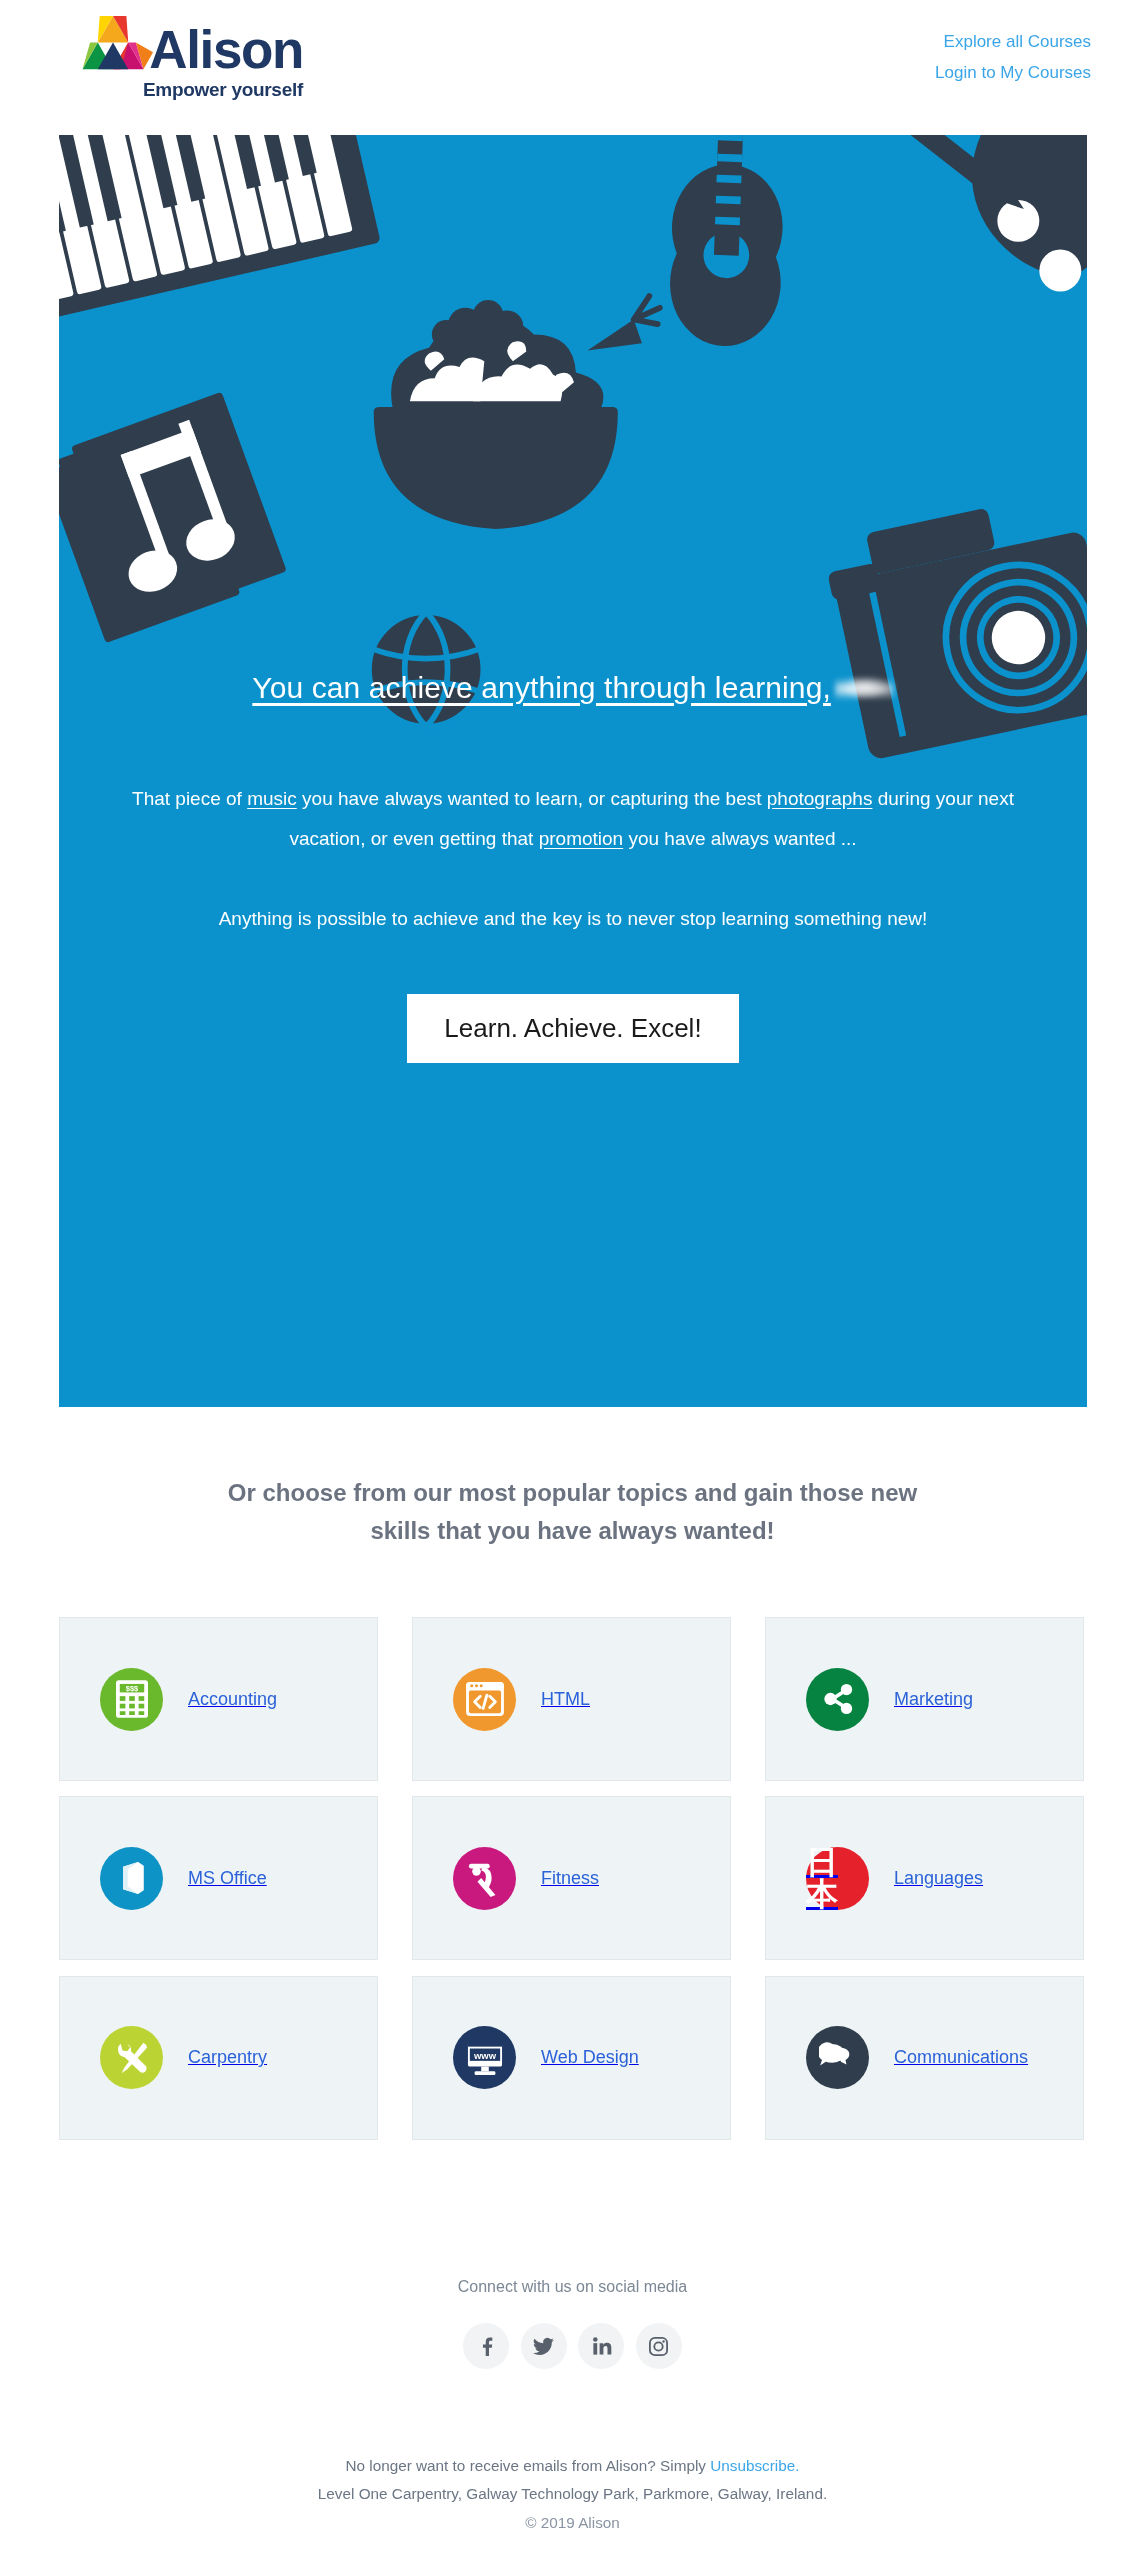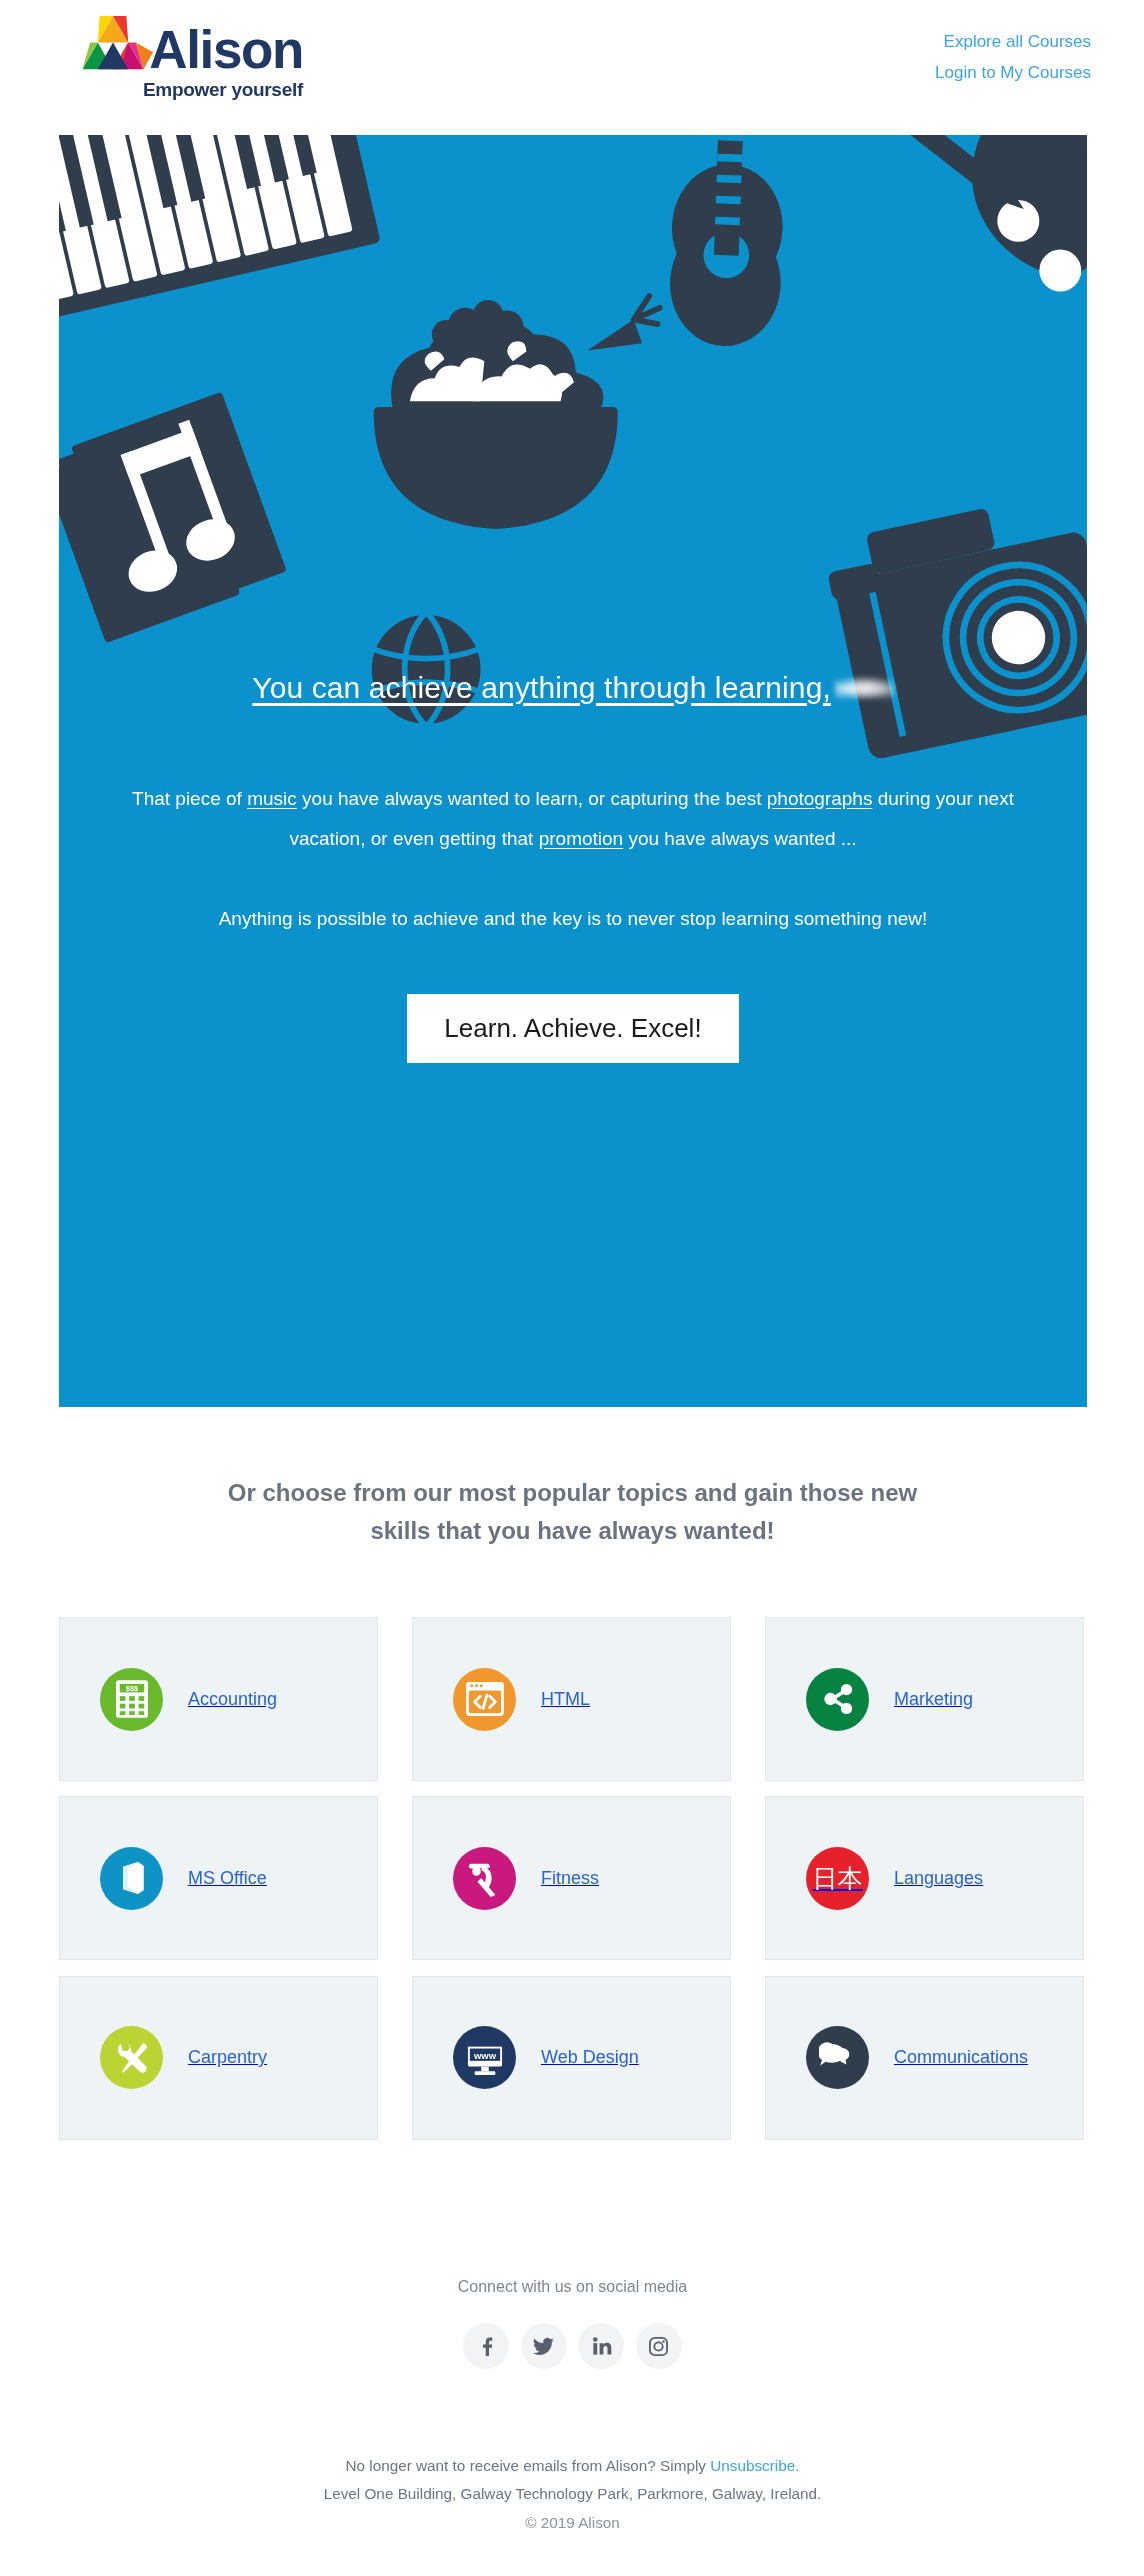--- a/index.html
+++ b/index.html
@@ -388,21 +388,21 @@
             <path d="M17,8 q9,2 9,12 q0,6 -4,11 l-5,-3 q3,-5 3,-9 q0,-6 -5,-7 Z"></path>
             <path d="M15,20 L30,38 l-5,2 L11,24 Z"></path>
           </g>
         </svg>
       </span>
       <span class="tile-label">Fitness</span>
     </a>
 
     <a class="tile" href="#">
       <span class="tile-icon" style="background:#e5212c">
-        <span style="color:#fff;font-size:25px;font-weight:normal;font-family:'DejaVu Sans',sans-serif;line-height:1;">日本</span>
+        <span style="color:#fff;font-size:32px;font-weight:bold;font-family:'DejaVu Sans',sans-serif;line-height:1;">日本</span>
       </span>
       <span class="tile-label">Languages</span>
     </a>
 
     <a class="tile" href="#">
       <span class="tile-icon" style="background:#bcd433">
         <svg width="36" height="36" viewBox="0 0 38 38">
           <g fill="#fff">
             <path d="M7,4 a8,8 0 0,0 4,14 L28,34 a4.5,4.5 0 0,0 6,-6 L18,12 A8,8 0 0,0 14,4 L17,8 L14,12 L9,11 Z"></path>
             <path d="M31,3 a7,7 0 0,1 4,5 L14,31 l-6,4 l3,-6 Z"></path>
@@ -466,18 +466,18 @@
           <rect x="2" y="2" width="18" height="18" rx="5.2"></rect>
           <circle cx="11" cy="11" r="4.4"></circle>
         </g>
         <circle cx="16.3" cy="5.7" r="1.25" fill="#58606b"></circle>
       </svg>
     </a>
   </div>
 
   <div class="footer">
     <div><span>No longer want to receive emails from Alison? Simply </span><a href="#">Unsubscribe.</a></div>
-    <div>Level One Building, Galway Technology Park, Parkmore, Galway, Ireland.</div>
+    <div>Level One Carpentry, Galway Technology Park, Parkmore, Galway, Ireland.</div>
     <div class="copy">© 2019 Alison</div>
   </div>
 
 </div>
 
 
 </body></html>

